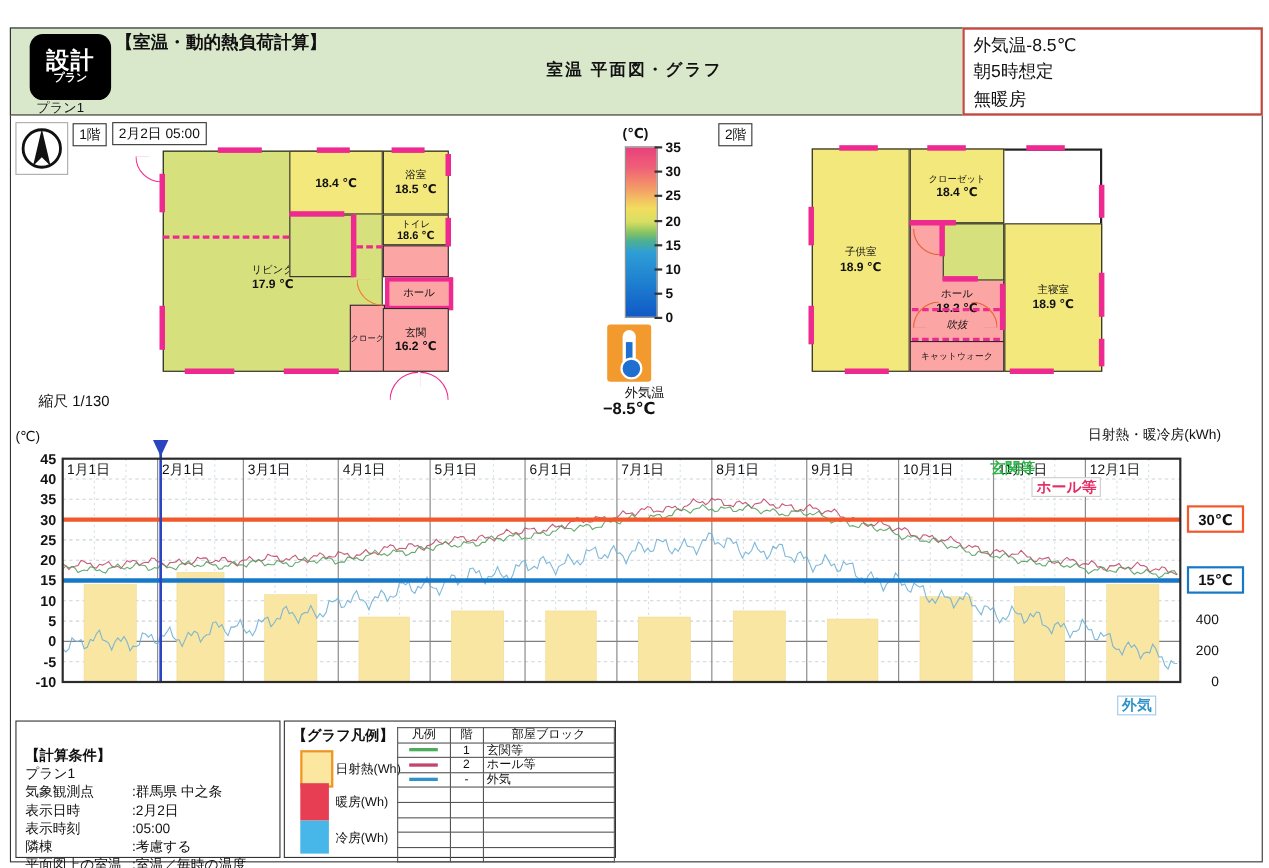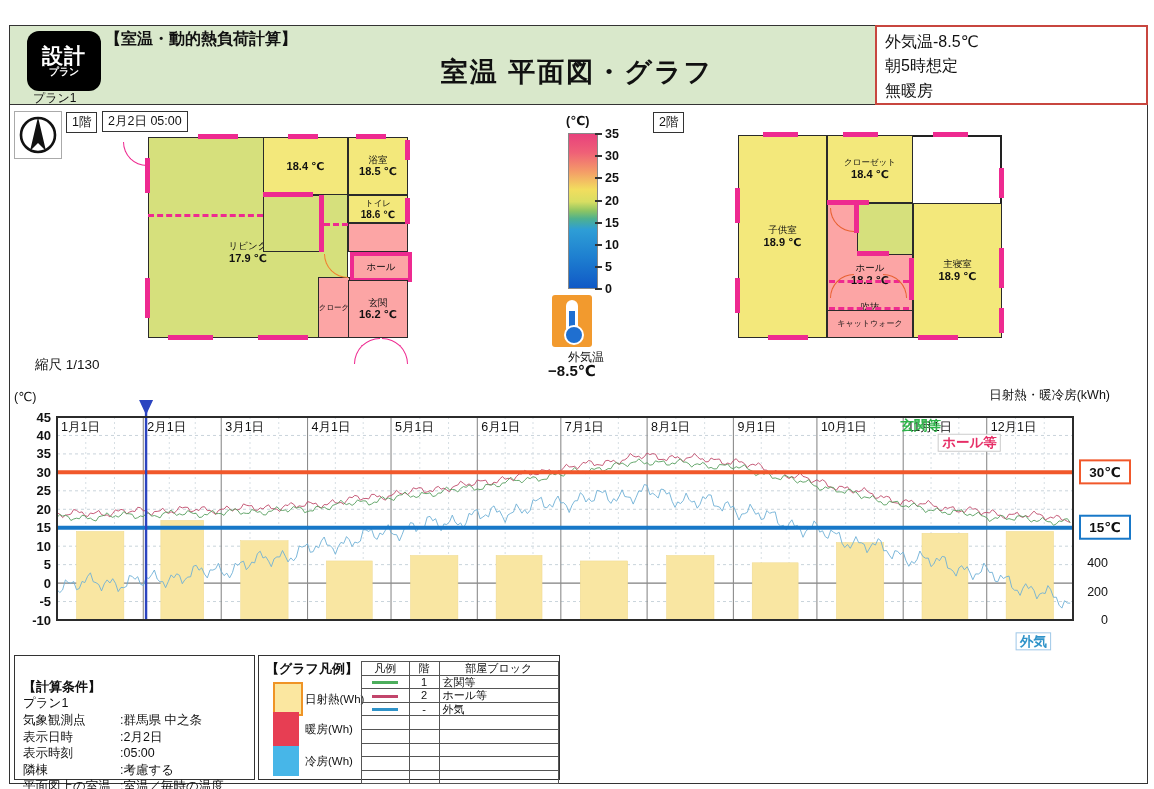--- a/index.html
+++ b/index.html
@@ -9,21 +9,21 @@
   
   .page{left:9px;top:25px;width:1139px;height:759px;border:1.6px solid #333;background:#fff;}
   
   .header{left:9px;top:25px;width:1139px;height:80px;background:#d9e8cb;border:1.6px solid #333;}
   .logo{left:27px;top:31px;width:74px;height:60px;background:#000000;border-radius:12px;
         display:flex;flex-direction:column;align-items:center;justify-content:center;color:#fff;}
   .logo .l1{font-size:21px;font-weight:bold;letter-spacing:1px;line-height:1.0;}
   .logo .l2{font-size:10px;font-weight:bold;line-height:1.1;}
   .plan-name{left:33px;top:90px;font-size:12px;}
   .section-title{left:105px;top:29px;font-size:16px;font-weight:bold;}
-  .page-title{left:0;top:54px;width:1154px;text-align:center;font-size:27px;font-weight:bold;letter-spacing:2px;}
+  .page-title{left:0;top:54px;width:1154px;text-align:center;font-size:15px;font-weight:bold;letter-spacing:2px;}
   .note-box{left:875px;top:25px;width:273px;height:80px;background:#fff;border:2px solid #c8463f;
             padding:3px 8px;font-size:16px;line-height:1.52;}
   
   .boxlab{background:#fff;border:1.2px solid #333;font-size:12.5px;text-align:center;padding:1px 5px;}
   .compass{left:14px;top:111px;width:48px;height:48px;border:1px solid #aaa;background:#fff;}
   
   .plan{width:290px;height:222px;}
   .pwall{position:absolute;box-sizing:border-box;border:2.5px solid #222;}
   .room{position:absolute;box-sizing:border-box;border:1.8px solid #2a2a2a;display:flex;
         flex-direction:column;align-items:center;justify-content:center;text-align:center;overflow:visible;}
@@ -144,21 +144,21 @@
     <span class="rname">子供室</span>
     <span class="rtemp">18.9 ℃</span>
   </div>
   <div class="room yel" style="left:104px;top:7px;width:86px;height:68px;">
     <span class="rname" style="font-size:8.5px;">クローゼット</span>
     <span class="rtemp">18.4 ℃</span>
   </div>
   <div class="room grn" style="left:104px;top:75px;width:86px;height:135px;justify-content:flex-start;padding-top:58px;">
     <span class="rname">ホール</span>
     <span class="rtemp">18.2 ℃</span>
-    <span class="rname" style="margin-top:14px;">吹抜</span>
+    <span class="rname" style="margin-top:3px;font-style:italic;">吹抜</span>
   </div>
   <div class="room ygr" style="left:134px;top:75px;width:56px;height:52px;"></div>
   <div class="room grn" style="left:104px;top:182px;width:86px;height:28px;border-width:1.2px;">
     <span class="rname" style="font-size:8px;">キャットウォーク</span>
   </div>
   <div class="room yel" style="left:190px;top:75px;width:89px;height:135px;">
     <span class="rname">主寝室</span>
     <span class="rtemp">18.9 ℃</span>
   </div>
 

